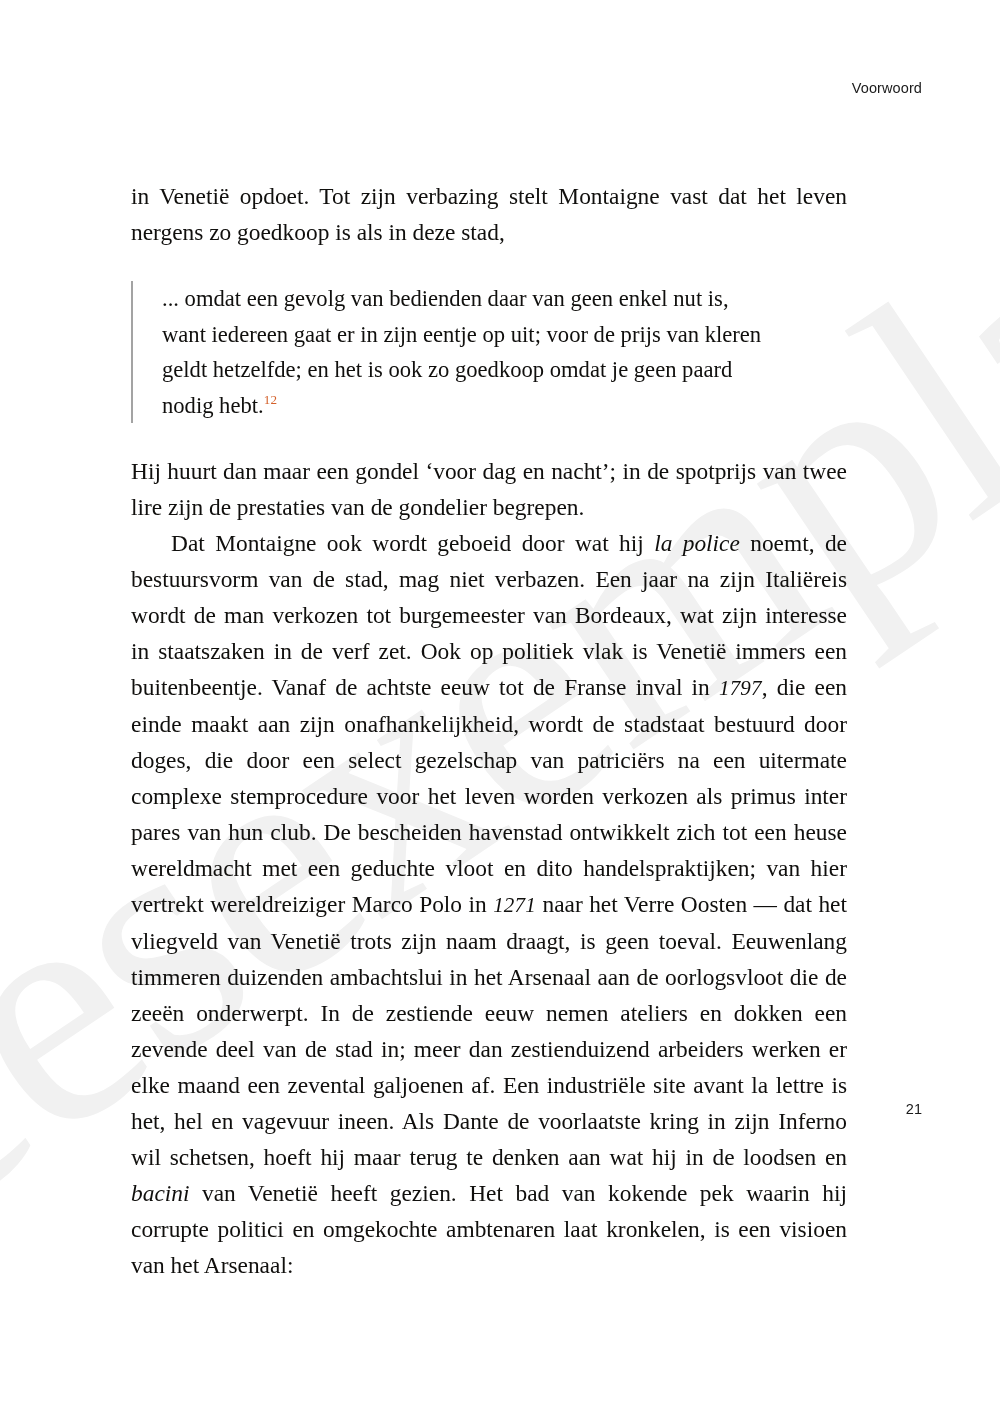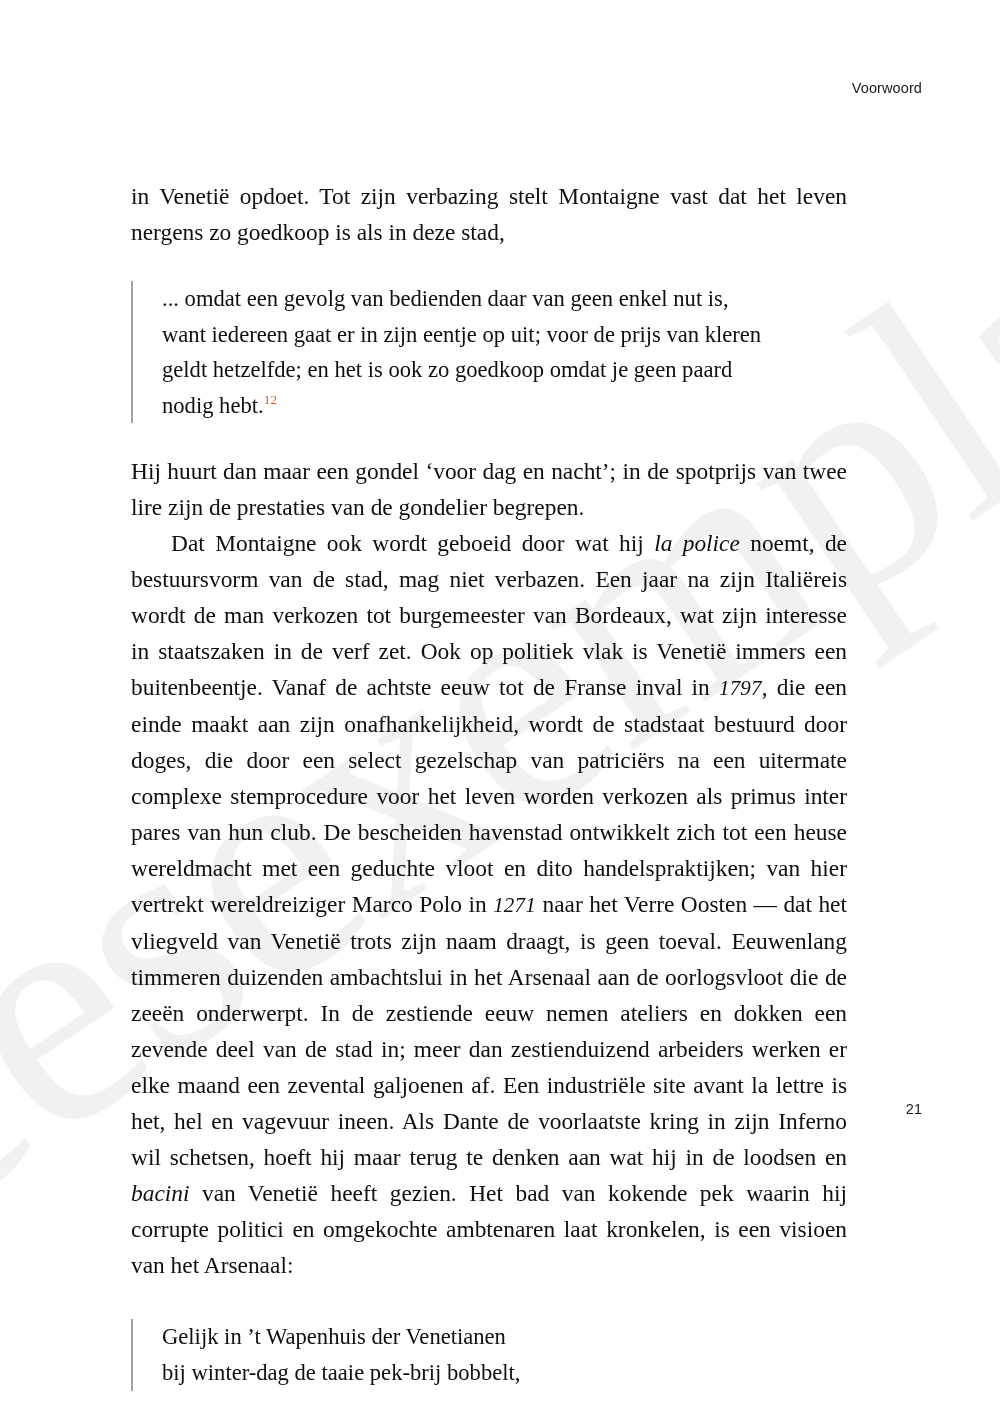--- a/index.html
+++ b/index.html
@@ -148,23 +148,19 @@
       <p class="body noindent">in Venetië opdoet. Tot zijn verbazing stelt Montaigne vast dat het leven nergens zo goedkoop is als in deze stad,</p>
 
       <blockquote class="quote">
         <p><span>... omdat een gevolg van bedienden daar van geen enkel nut is, want iedereen gaat er in zijn eentje op uit; voor de prijs van kleren geldt hetzelfde; en het is ook zo goedkoop omdat je geen paard nodig hebt.</span><sup class="fn">12</sup></p>
       </blockquote>
 
       <p class="body noindent">Hij huurt dan maar een gondel ‘voor dag en nacht’; in de spotprijs van twee lire zijn de prestaties van de gondelier begrepen.</p>
 
       <p class="body indent"><span>Dat Montaigne ook wordt geboeid door wat hij </span><span class="ital">la police</span><span> noemt, de bestuursvorm van de stad, mag niet verbazen. Een jaar na zijn Italiëreis wordt de man verkozen tot burgemeester van Bordeaux, wat zijn interes­se in staatszaken in de verf zet. Ook op politiek vlak is Venetië immers een buitenbeentje. Vanaf de achtste eeuw tot de Franse inval in </span><span class="osf">1797</span><span>, die een einde maakt aan zijn onafhankelijkheid, wordt de stadstaat bestuurd door doges, die door een select gezelschap van patriciërs na een uitermate complexe stemprocedure voor het leven worden verkozen als primus inter pares van hun club. De bescheiden havenstad ontwikkelt zich tot een heuse wereldmacht met een geduchte vloot en dito handelspraktijken; van hier vertrekt wereldreiziger Marco Polo in </span><span class="osf">1271</span><span> naar het Verre Oosten — dat het vliegveld van Venetië trots zijn naam draagt, is geen toeval. Eeuwenlang timmeren duizenden ambachtslui in het Arsenaal aan de oorlogsvloot die de zeeën onderwerpt. In de zestiende eeuw nemen ateliers en dokken een zevende deel van de stad in; meer dan zestienduizend arbeiders wer­ken er elke maand een zevental galjoenen af. Een industriële site avant la lettre is het, hel en vagevuur ineen. Als Dante de voorlaatste kring in zijn Inferno wil schetsen, hoeft hij maar terug te denken aan wat hij in de loodsen en </span><span class="ital">bacini</span><span> van Venetië heeft gezien. Het bad van kokende pek waarin hij corrupte politici en omgekochte ambtenaren laat kronkelen, is een visioen van het Arsenaal:</span></p>
 
-      <blockquote class="quote tight">
-        <p>Gelijk in ’t Wapenhuis der Venetianen</p>
-        <p>bij winter-dag de taaie pek-brij bobbelt,</p>
-      </blockquote>
 
     </div>
 
     <div id="folio">21</div>
 
   </div>
 </div>
 
 </body></html>

